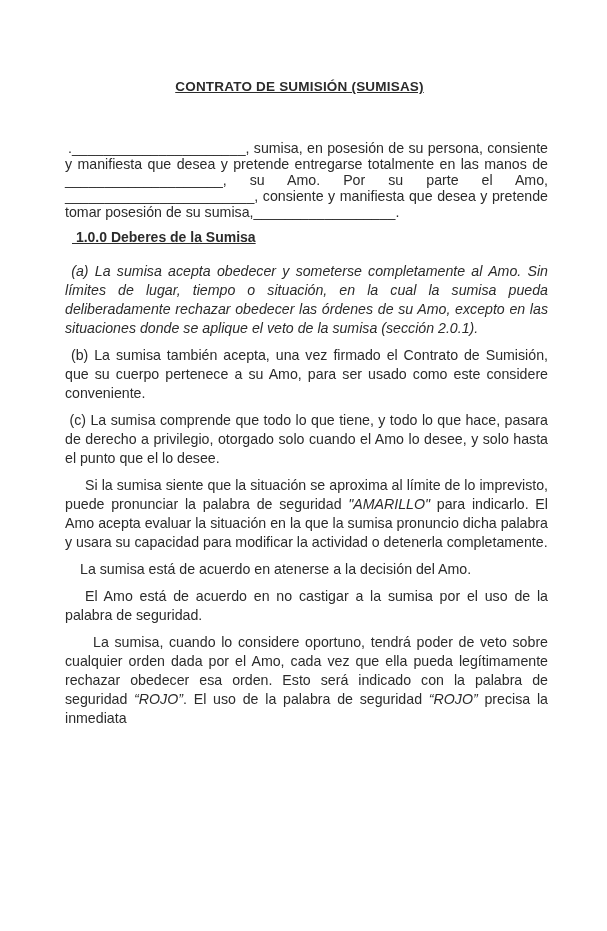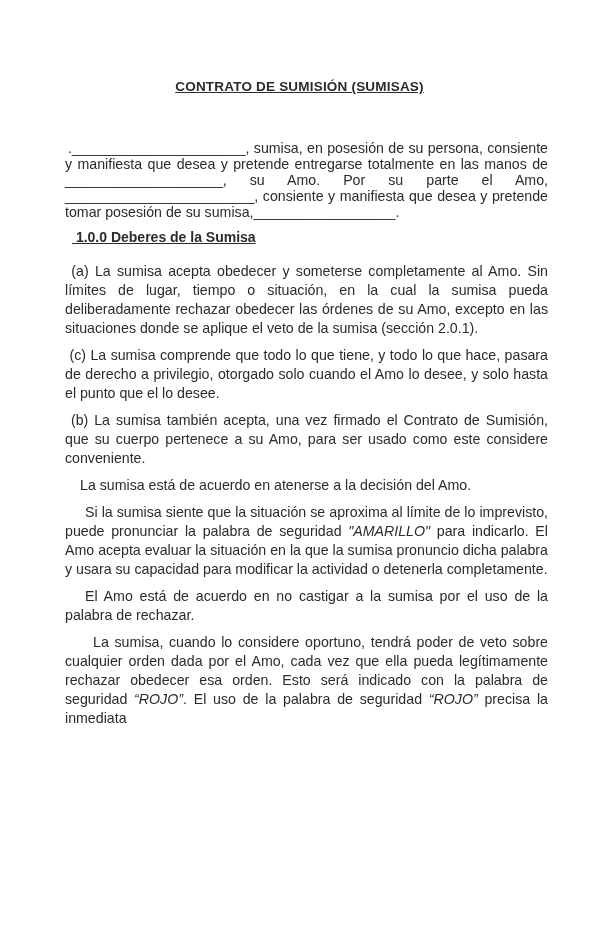--- a/index.html
+++ b/index.html
@@ -45,21 +45,21 @@
   }
   p.firma      { margin-top: 13px; text-indent: 30px; }
   .sec-heading {
     margin: 15px;
     font-size: 14px;
     font-weight: bold;
     line-height: 19px;
     text-decoration: underline;
   }
   .h-duties    { margin-top: 4px; }
-  .clause-a    { margin-top: 12px; }
+  .clause-a    { margin-top: 12px; font-style: italic; }
   .clause-b    { margin-top: 7px; }
   .clause-c    { margin-top: 3px; }
   .h-safeword  { margin-top: 6px; }
   .p-safeword  { margin-top: 11px; text-indent: 20px; }
   .p-decision  { margin-top: 5px;  text-indent: 15px; }
   .p-nopunish  { margin-top: 12px; text-indent: 20px; }
   .h-veto      { margin-top: 11px; }
   .p-veto      { margin-top: 14px; text-indent: 28px; text-align-last: justify; }
   .safeword-term { font-style: italic; }
 </style>
@@ -70,27 +70,27 @@
 
   <h1 class="doc-title">CONTRATO DE SUMISIÓN (SUMISAS)</h1>
 
   <p class="body-par intro">.______________________, sumisa, en posesión de su persona, consiente y manifiesta que desea y pretende entregarse totalmente en las manos de ____________________, su Amo. Por su parte el Amo, ________________________, consiente y manifiesta que desea y pretende tomar posesión de su sumisa,__________________.</p>
 
 
   <h2 class="sec-heading h-duties">&nbsp;1.0.0 Deberes de la Sumisa</h2>
 
   <p class="body-par clause-a">&nbsp;(a) La sumisa acepta obedecer y someterse completamente al Amo. Sin límites de lugar, tiempo o situación, en la cual la sumisa pueda deliberadamente rechazar obedecer las órdenes de su Amo, excepto en las situaciones donde se aplique el veto de la sumisa (sección 2.0.1).</p>
 
+  <p class="body-par clause-b">&nbsp;(b) La sumisa también acepta, una vez firmado el Contrato de Sumisión, que su cuerpo pertenece a su Amo, para ser usado como este considere conveniente.</p>
+
   <p class="body-par clause-c">&nbsp;(c) La sumisa comprende que todo lo que tiene, y todo lo que hace, pasara de derecho a privilegio, otorgado solo cuando el Amo lo desee, y solo hasta el punto que el lo desee.</p>
 
-  <p class="body-par clause-b">&nbsp;(b) La sumisa también acepta, una vez firmado el Contrato de Sumisión, que su cuerpo pertenece a su Amo, para ser usado como este considere conveniente.</p>
 
+  <p class="body-par p-safeword"><span>Si la sumisa siente que la situación se aproxima al límite de lo imprevisto, puede pronunciar la palabra de seguridad </span><span class="safeword-term">"AMARILLO"</span><span> para indicarlo. El Amo acepta evaluar la situación en la que la sumisa pronuncio dicha palabra y usara su capacidad para modificar la actividad o detenerla completamente.</span></p>
 
   <p class="body-par p-decision">La sumisa está de acuerdo en atenerse a la decisión del Amo.</p>
 
-  <p class="body-par p-safeword"><span>Si la sumisa siente que la situación se aproxima al límite de lo imprevisto, puede pronunciar la palabra de seguridad </span><span class="safeword-term">"AMARILLO"</span><span> para indicarlo. El Amo acepta evaluar la situación en la que la sumisa pronuncio dicha palabra y usara su capacidad para modificar la actividad o detenerla completamente.</span></p>
-
-  <p class="body-par p-nopunish">El Amo está de acuerdo en no castigar a la sumisa por el uso de la palabra de rechazar.</p>
+  <p class="body-par p-nopunish">El Amo está de acuerdo en no castigar a la sumisa por el uso de la palabra de seguridad.</p>
 
 
   <p class="body-par p-veto"><span>La sumisa, cuando lo considere oportuno, tendrá poder de veto sobre cualquier orden dada por el Amo, cada vez que ella pueda legítimamente rechazar obedecer esa orden. Esto será indicado con la palabra de seguridad </span><span class="safeword-term">“ROJO”</span><span>. El uso de la palabra de seguridad </span><span class="safeword-term">“ROJO”</span><span> precisa la inmediata</span></p>
 
 </div>
 
 </body></html>

